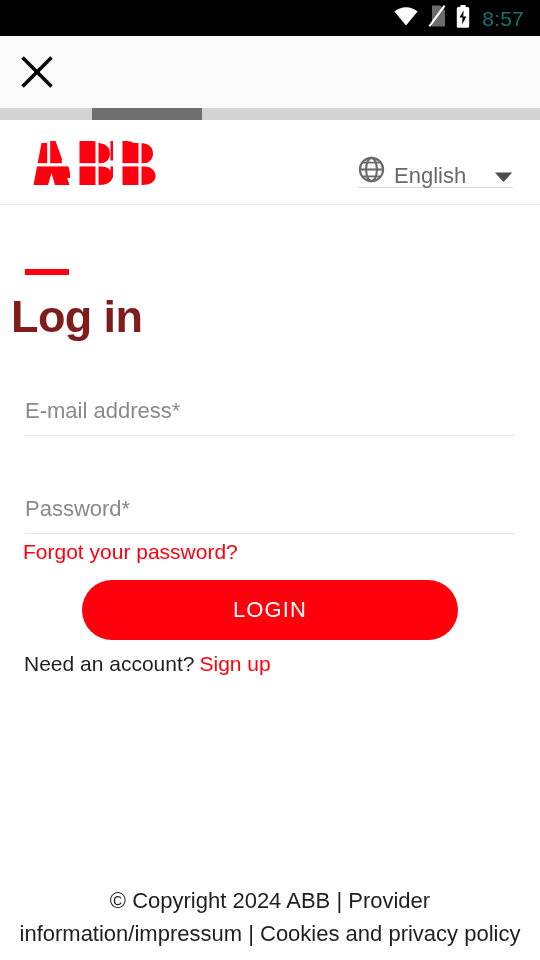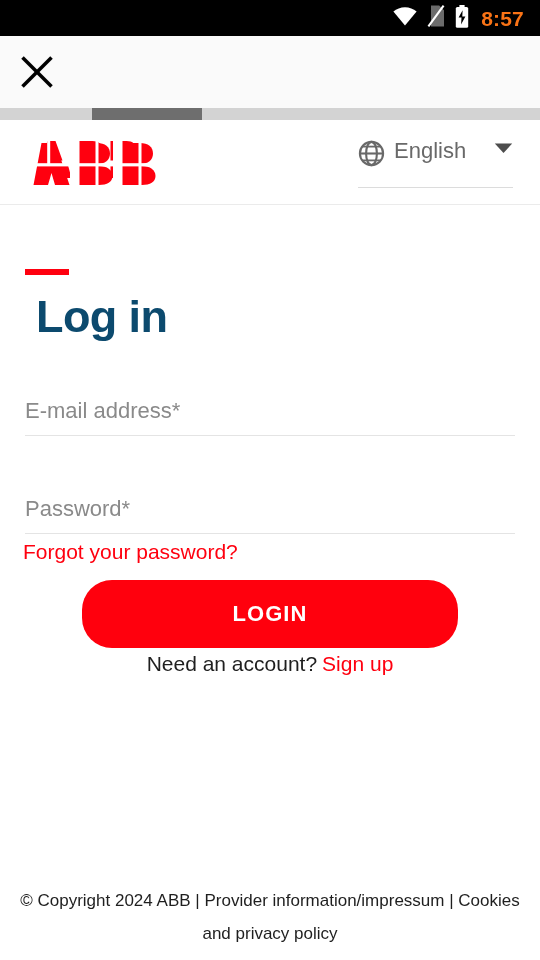--- a/index.html
+++ b/index.html
@@ -27,23 +27,23 @@
     height: 36px;
     background: #000000;
     display: flex;
     align-items: center;
     justify-content: flex-end;
     padding-right: 16px;
     gap: 10px;
   }
   .status-icon { display: block; }
   .status-time {
-    color: #f97316;
+    color: #0f766e;
     font-size: 21px;
-    font-weight: 700;
+    font-weight: 400;
     letter-spacing: 0.2px;
     line-height: 1;
     margin-left: 2px;
   }
 
   
   .chrome-bar {
     position: absolute;
     top: 36px; left: 0;
     width: 540px;
@@ -97,21 +97,21 @@
     height: 46px;
   }
 
   .lang-select {
     position: absolute;
     right: 27px;
     top: 20px;
     width: 155px;
     height: 48px;
     display: flex;
-    align-items: flex-start;
+    align-items: flex-end;
     gap: 9px;
     border-bottom: 1px solid #dcdcdc;
     cursor: pointer;
     background: transparent;
   }
   .lang-label {
     font-size: 22px;
     color: #696969;
     font-weight: 400;
     line-height: 1;
@@ -129,25 +129,25 @@
     position: absolute;
     left: 25px;
     top: 63px;
     width: 44px;
     height: 6px;
     background: #ff000f;
   }
 
   .page-title {
     position: absolute;
-    left: 36px;
+    left: 11px;
     top: 86px;
     font-size: 45px;
     font-weight: 700;
-    color: #0c4a6e;
+    color: #7f1d1d;
     letter-spacing: -0.6px;
     line-height: 1.1;
   }
 
   
   .field {
     position: absolute;
     left: 25px;
     width: 490px;
     height: 44px;
@@ -174,57 +174,57 @@
     text-decoration: none;
     cursor: pointer;
     line-height: 1.3;
   }
 
   .login-button {
     position: absolute;
     left: 82px;
     top: 374px;
     width: 376px;
-    height: 68px;
+    height: 60px;
     background: #ff000d;
     color: #ffffff;
     border: none;
     border-radius: 30px;
     font-family: "Liberation Sans", "DejaVu Sans", sans-serif;
     font-size: 22px;
-    font-weight: 700;
+    font-weight: 400;
     letter-spacing: 1.1px;
     cursor: pointer;
   }
 
   .signup-row {
     position: absolute;
     left: 0;
     top: 444px;
     width: 540px;
-    text-align: center;
     font-size: 21px;
     color: #1f1f1f;
     line-height: 1.3;
+    padding-left: 24px;
   }
   .signup-link {
     color: #ff000f;
     text-decoration: none;
     cursor: pointer;
     margin-left: 5px;
   }
 
   
   .footer {
     position: absolute;
     left: 0;
     top: 884px;
     width: 540px;
     text-align: center;
-    font-size: 17px;
+    font-size: 22px;
     color: #1f1f1f;
     line-height: 33px;
     padding: 0 18px;
   }
   .footer-link {
     color: #1f1f1f;
     text-decoration: none;
     cursor: pointer;
   }
   .footer-sep { color: #1f1f1f; }

